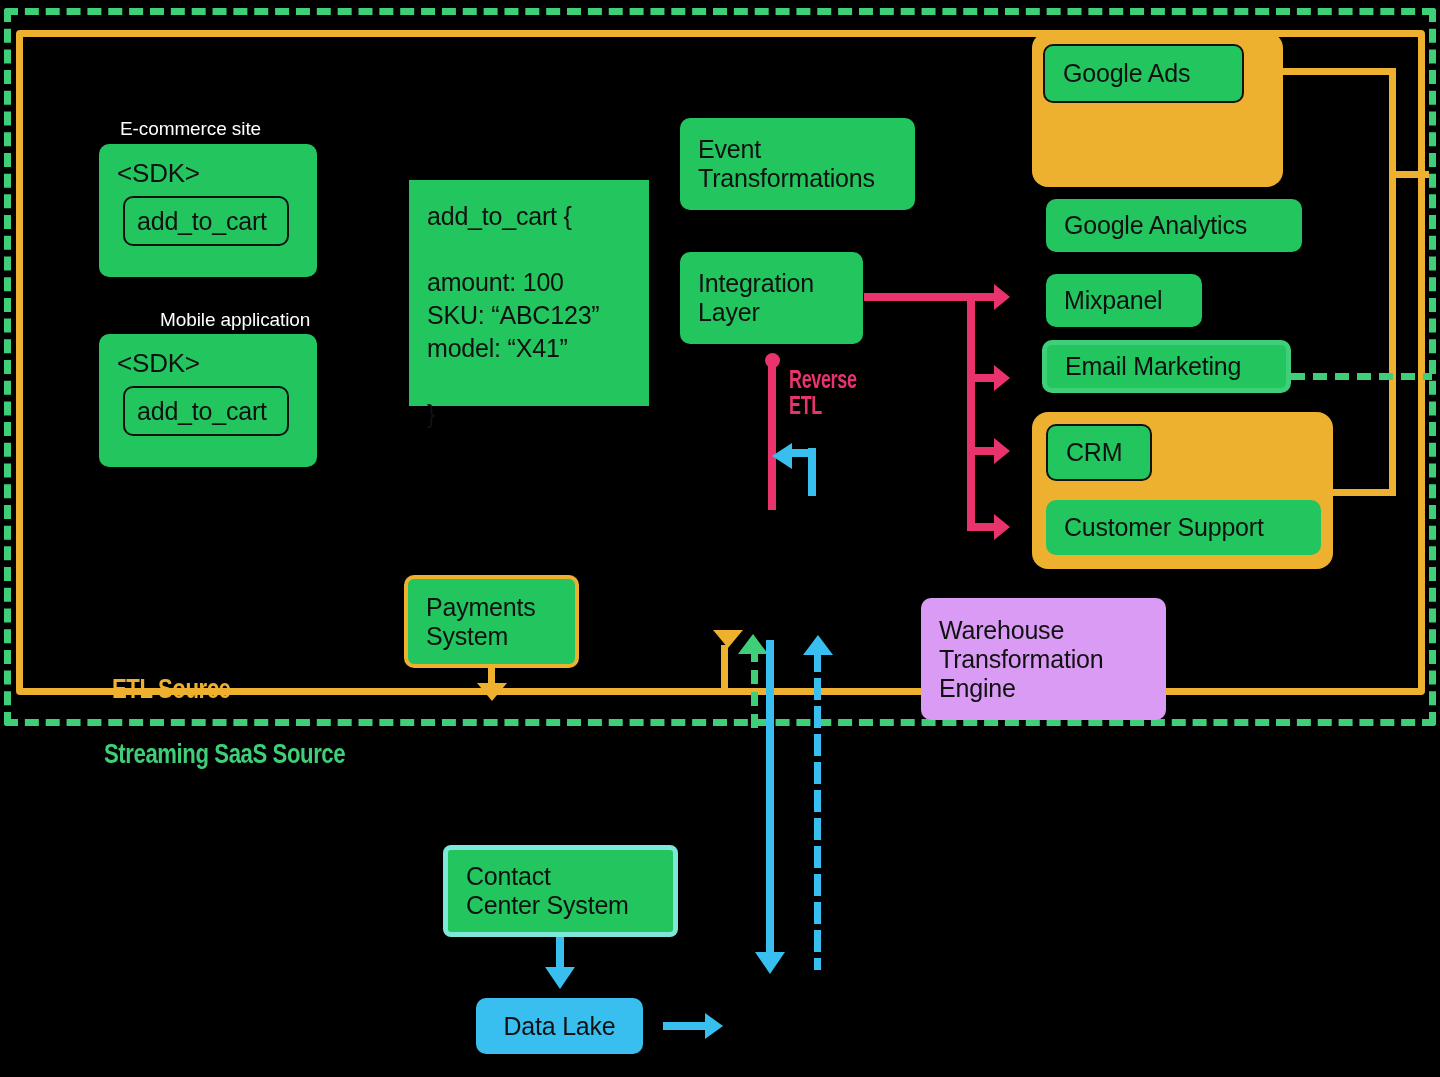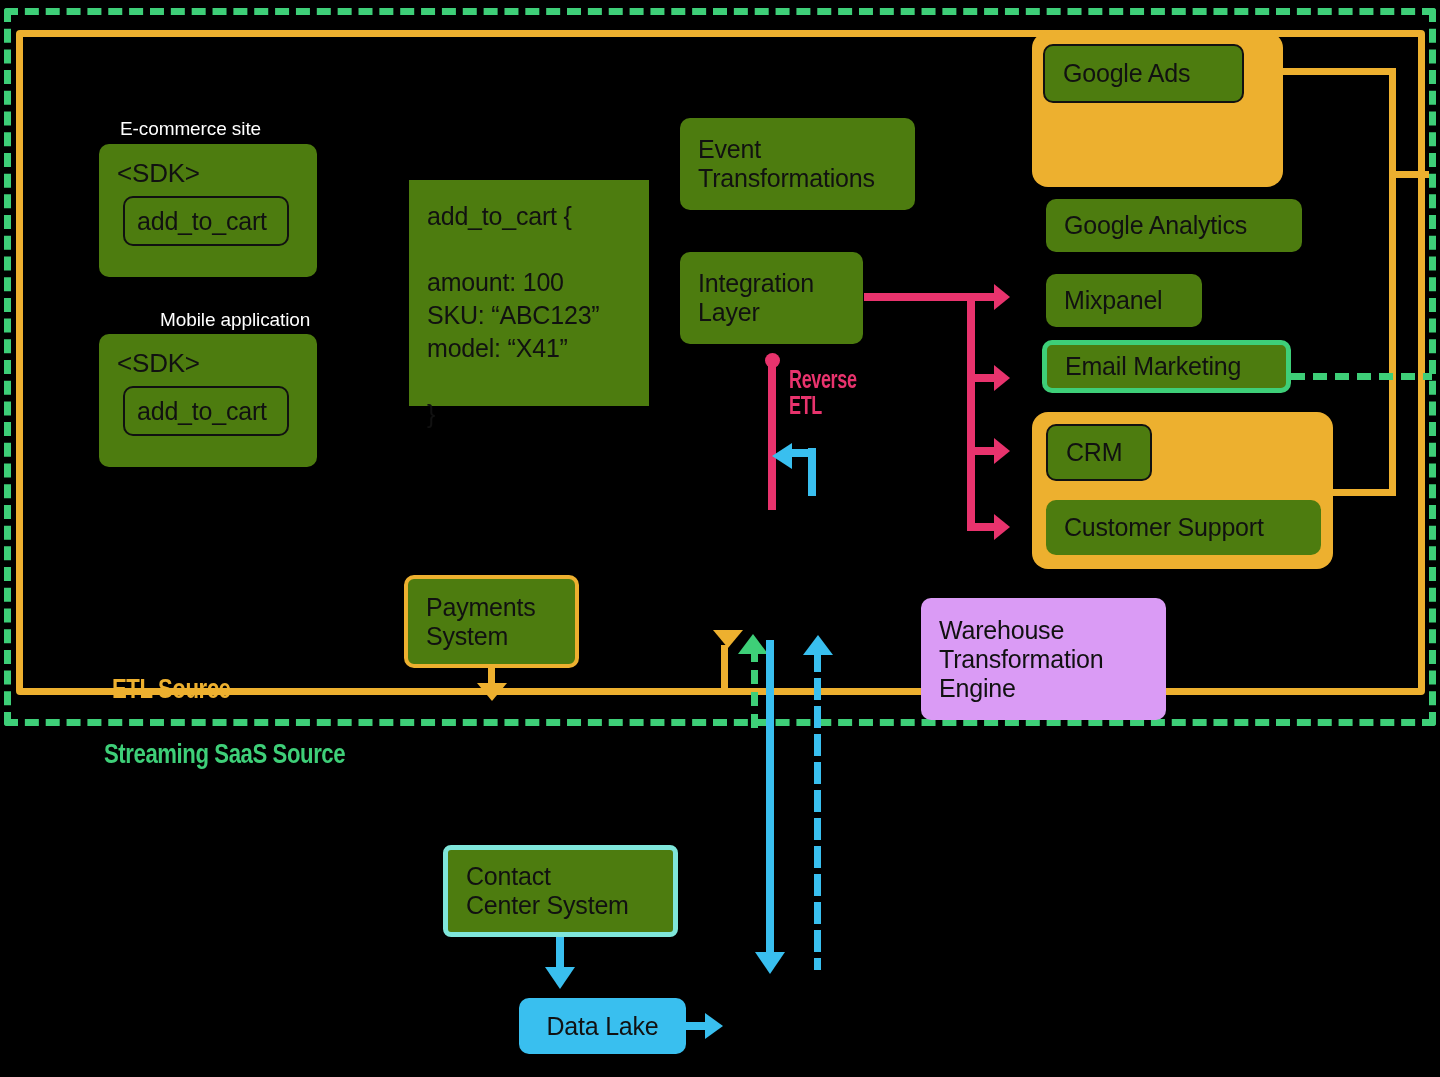--- a/index.html
+++ b/index.html
@@ -1,21 +1,21 @@
 <!DOCTYPE html>
 <html><head>
 <meta charset="utf-8">
 <style>
   html,body{margin:0;padding:0;background:#000;}
   body{width:1440px;height:1077px;overflow:hidden;font-family:"Liberation Sans","DejaVu Sans",sans-serif;}
   #stage{position:relative;width:1440px;height:1077px;background:#000;}
 
   
   .node{position:absolute;box-sizing:border-box;display:flex;align-items:center;
-        border-radius:10px;background:#4d7c0f;color:#111;}
+        border-radius:10px;background:#22c55e;color:#111;}
   .node .lbl{display:block;width:100%;padding:0 18px;font-size:25px;line-height:1.16;
              letter-spacing:-0.2px;white-space:pre-line;}
   .node.plain{border:3px solid #111;}
 
   .caption{position:absolute;color:#fff;font-size:19px;letter-spacing:-.1px;}
 
   
   .group{position:absolute;box-sizing:border-box;border-radius:16px;}
   .group.orange{background:#EDB02F;}
 
@@ -160,21 +160,21 @@
   <div class="node bd-orange" style="left:404px;top:575px;width:175px;height:93px;border-radius:10px;">
     <span class="lbl">Payments
 System</span>
   </div>
 
   <div class="node bd-teal" style="left:443px;top:845px;width:235px;height:92px;border-radius:8px;">
     <span class="lbl">Contact
 Center System</span>
   </div>
 
-  <div class="node fill-blue" style="left:476px;top:998px;width:167px;height:56px;margin-left:43px;">
+  <div class="node fill-blue" style="left:476px;top:998px;width:167px;height:56px;">
     <span class="lbl" style="text-align:center;">Data Lake</span>
   </div>
 
 
   <div class="ln o" style="left:1283px;top:68px;width:113px;height:7px;"></div>
   <div class="ln o" style="left:1389px;top:68px;width:7px;height:110px;"></div>
   <div class="ln o" style="left:1389px;top:171px;width:40px;height:7px;"></div>
 
   <div class="ln o" style="left:1330px;top:489px;width:66px;height:7px;"></div>
   <div class="ln o" style="left:1389px;top:178px;width:7px;height:318px;"></div>

